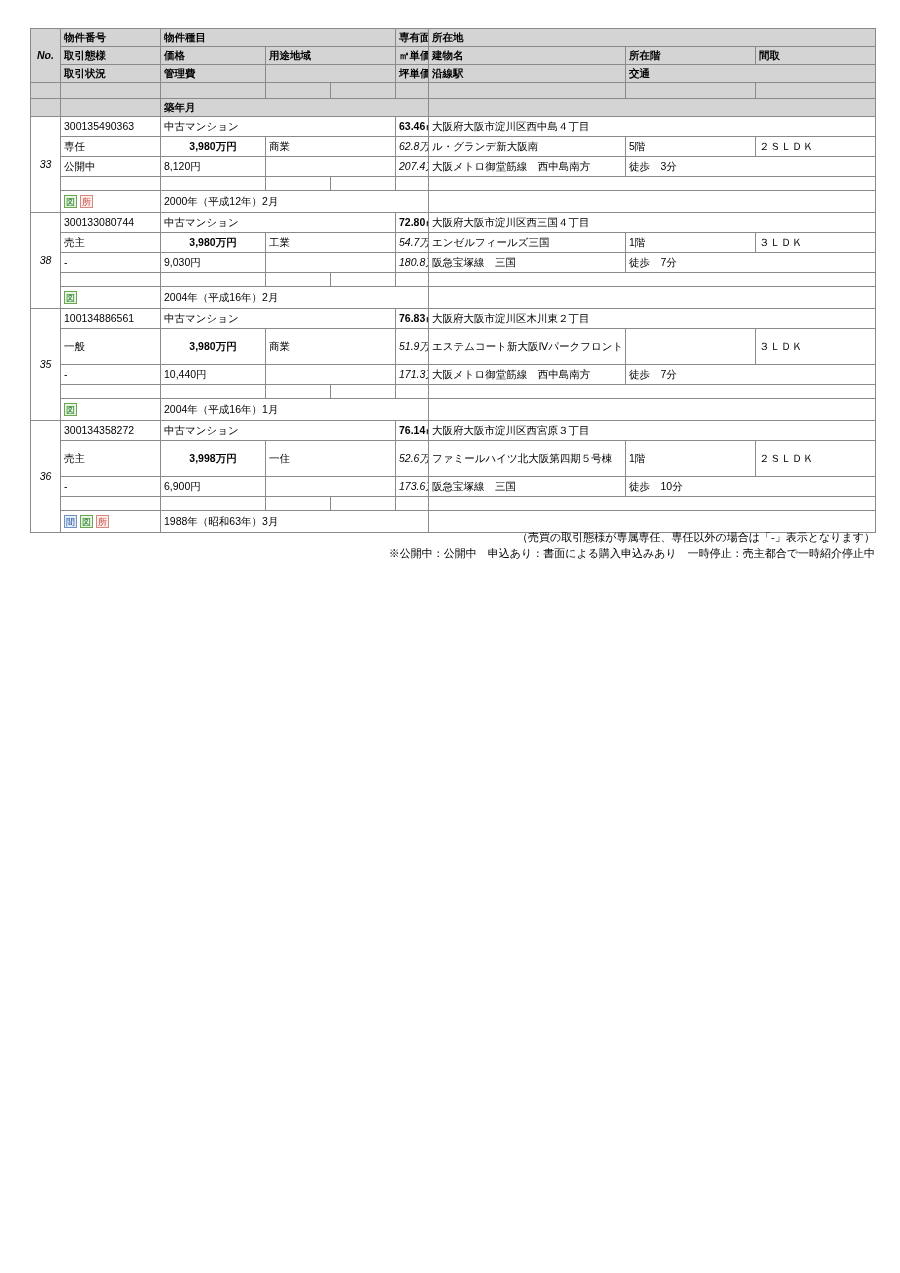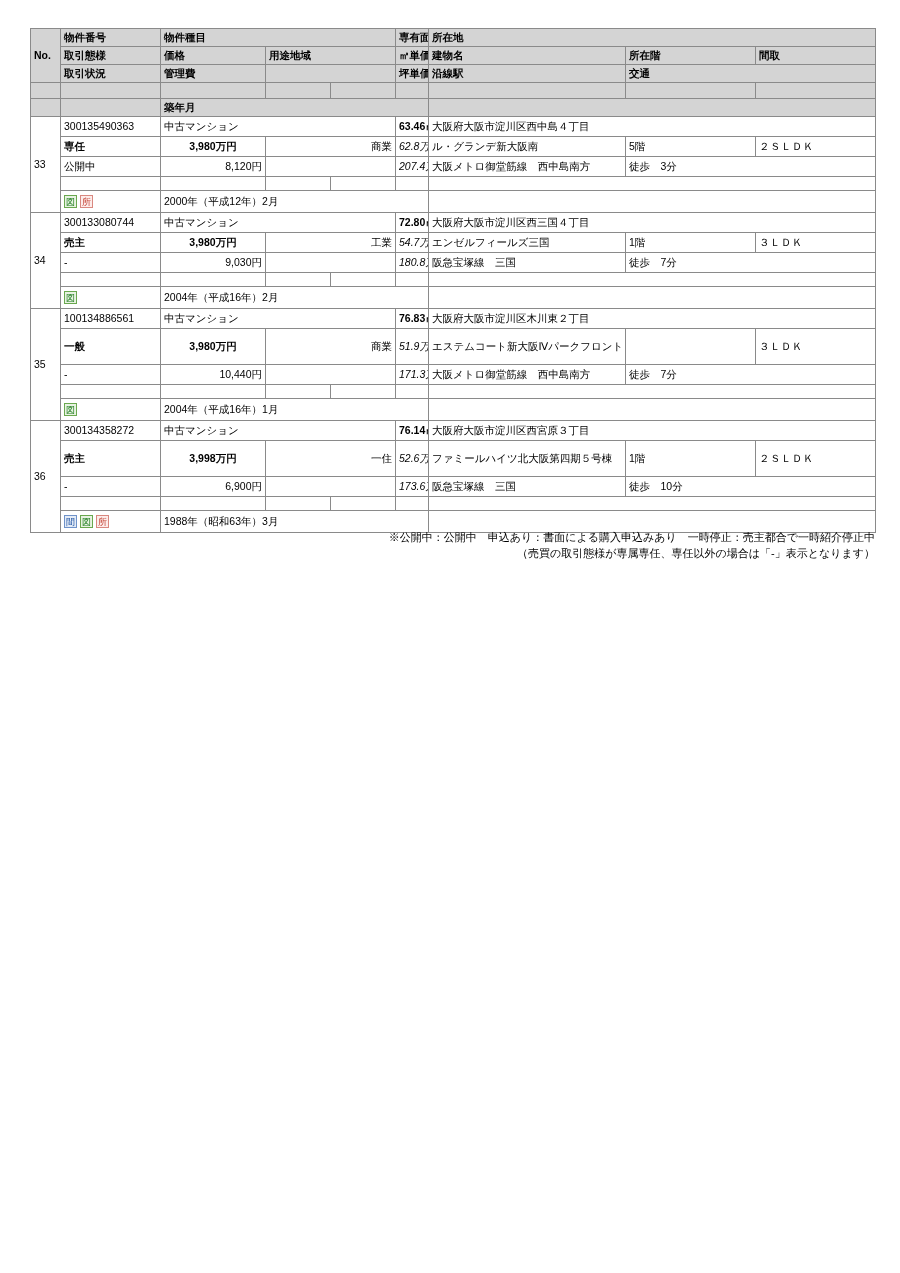--- a/index.html
+++ b/index.html
@@ -52,26 +52,28 @@
     background: #d4d4d4;
     height: 13px;
   }
   .hdr-build td {
     background: #d4d4d4;
     height: 15px;
     font-weight: bold;
     margin-top: 38px;
   }
   .no-cell {
+    text-align: center;
     font-size: 11px;
     font-weight: normal;
     vertical-align: middle;
-  }
-  .b { font-weight: bold; }
-  .right { text-align: right; }
+    font-style: italic;
+  }
+  .b { font-weight: normal; }
+  .right { text-align: left; }
   .ital-right {
     text-align: right;
     font-style: italic;
     font-size: 10px;
   }
   .price {
     text-align: center;
     font-weight: bold;
     font-size: 11px;
   }
@@ -219,21 +221,21 @@
             <span class="badges">
               <span class="badge badge-zu">図</span>
               <span class="badge badge-sho">所</span>
             </span>
           </td>
           <td colspan="4" class="built-txt">2000年（平成12年）2月</td>
           <td colspan="3"></td>
         </tr>
 
         <tr class="row-tall">
-          <td rowspan="5" class="no-cell">34</td>
+          <td rowspan="5" class="no-cell">38</td>
           <td class="small">300133080744</td>
           <td colspan="3">中古マンション</td>
           <td class="area">72.80㎡</td>
           <td colspan="3">大阪府大阪市淀川区西三国４丁目</td>
         </tr>
         <tr class="row-tall">
           <td class="b">売主</td>
           <td class="price">3,980万円</td>
           <td colspan="2" class="right">工業</td>
           <td class="ital-right">54.7万円</td>
@@ -350,16 +352,16 @@
             </span>
           </td>
           <td colspan="4" class="built-txt">1988年（昭和63年）3月</td>
           <td colspan="3"></td>
         </tr>
       </tbody>
     </table>
   </div>
 
   <div class="footnotes">
+    <div>（売買の取引態様が専属専任、専任以外の場合は「-」表示となります）</div>
     <div>※公開中：公開中　申込あり：書面による購入申込みあり　一時停止：売主都合で一時紹介停止中</div>
-    <div>（売買の取引態様が専属専任、専任以外の場合は「-」表示となります）</div>
   </div>
 </div>
 
 </body></html>

